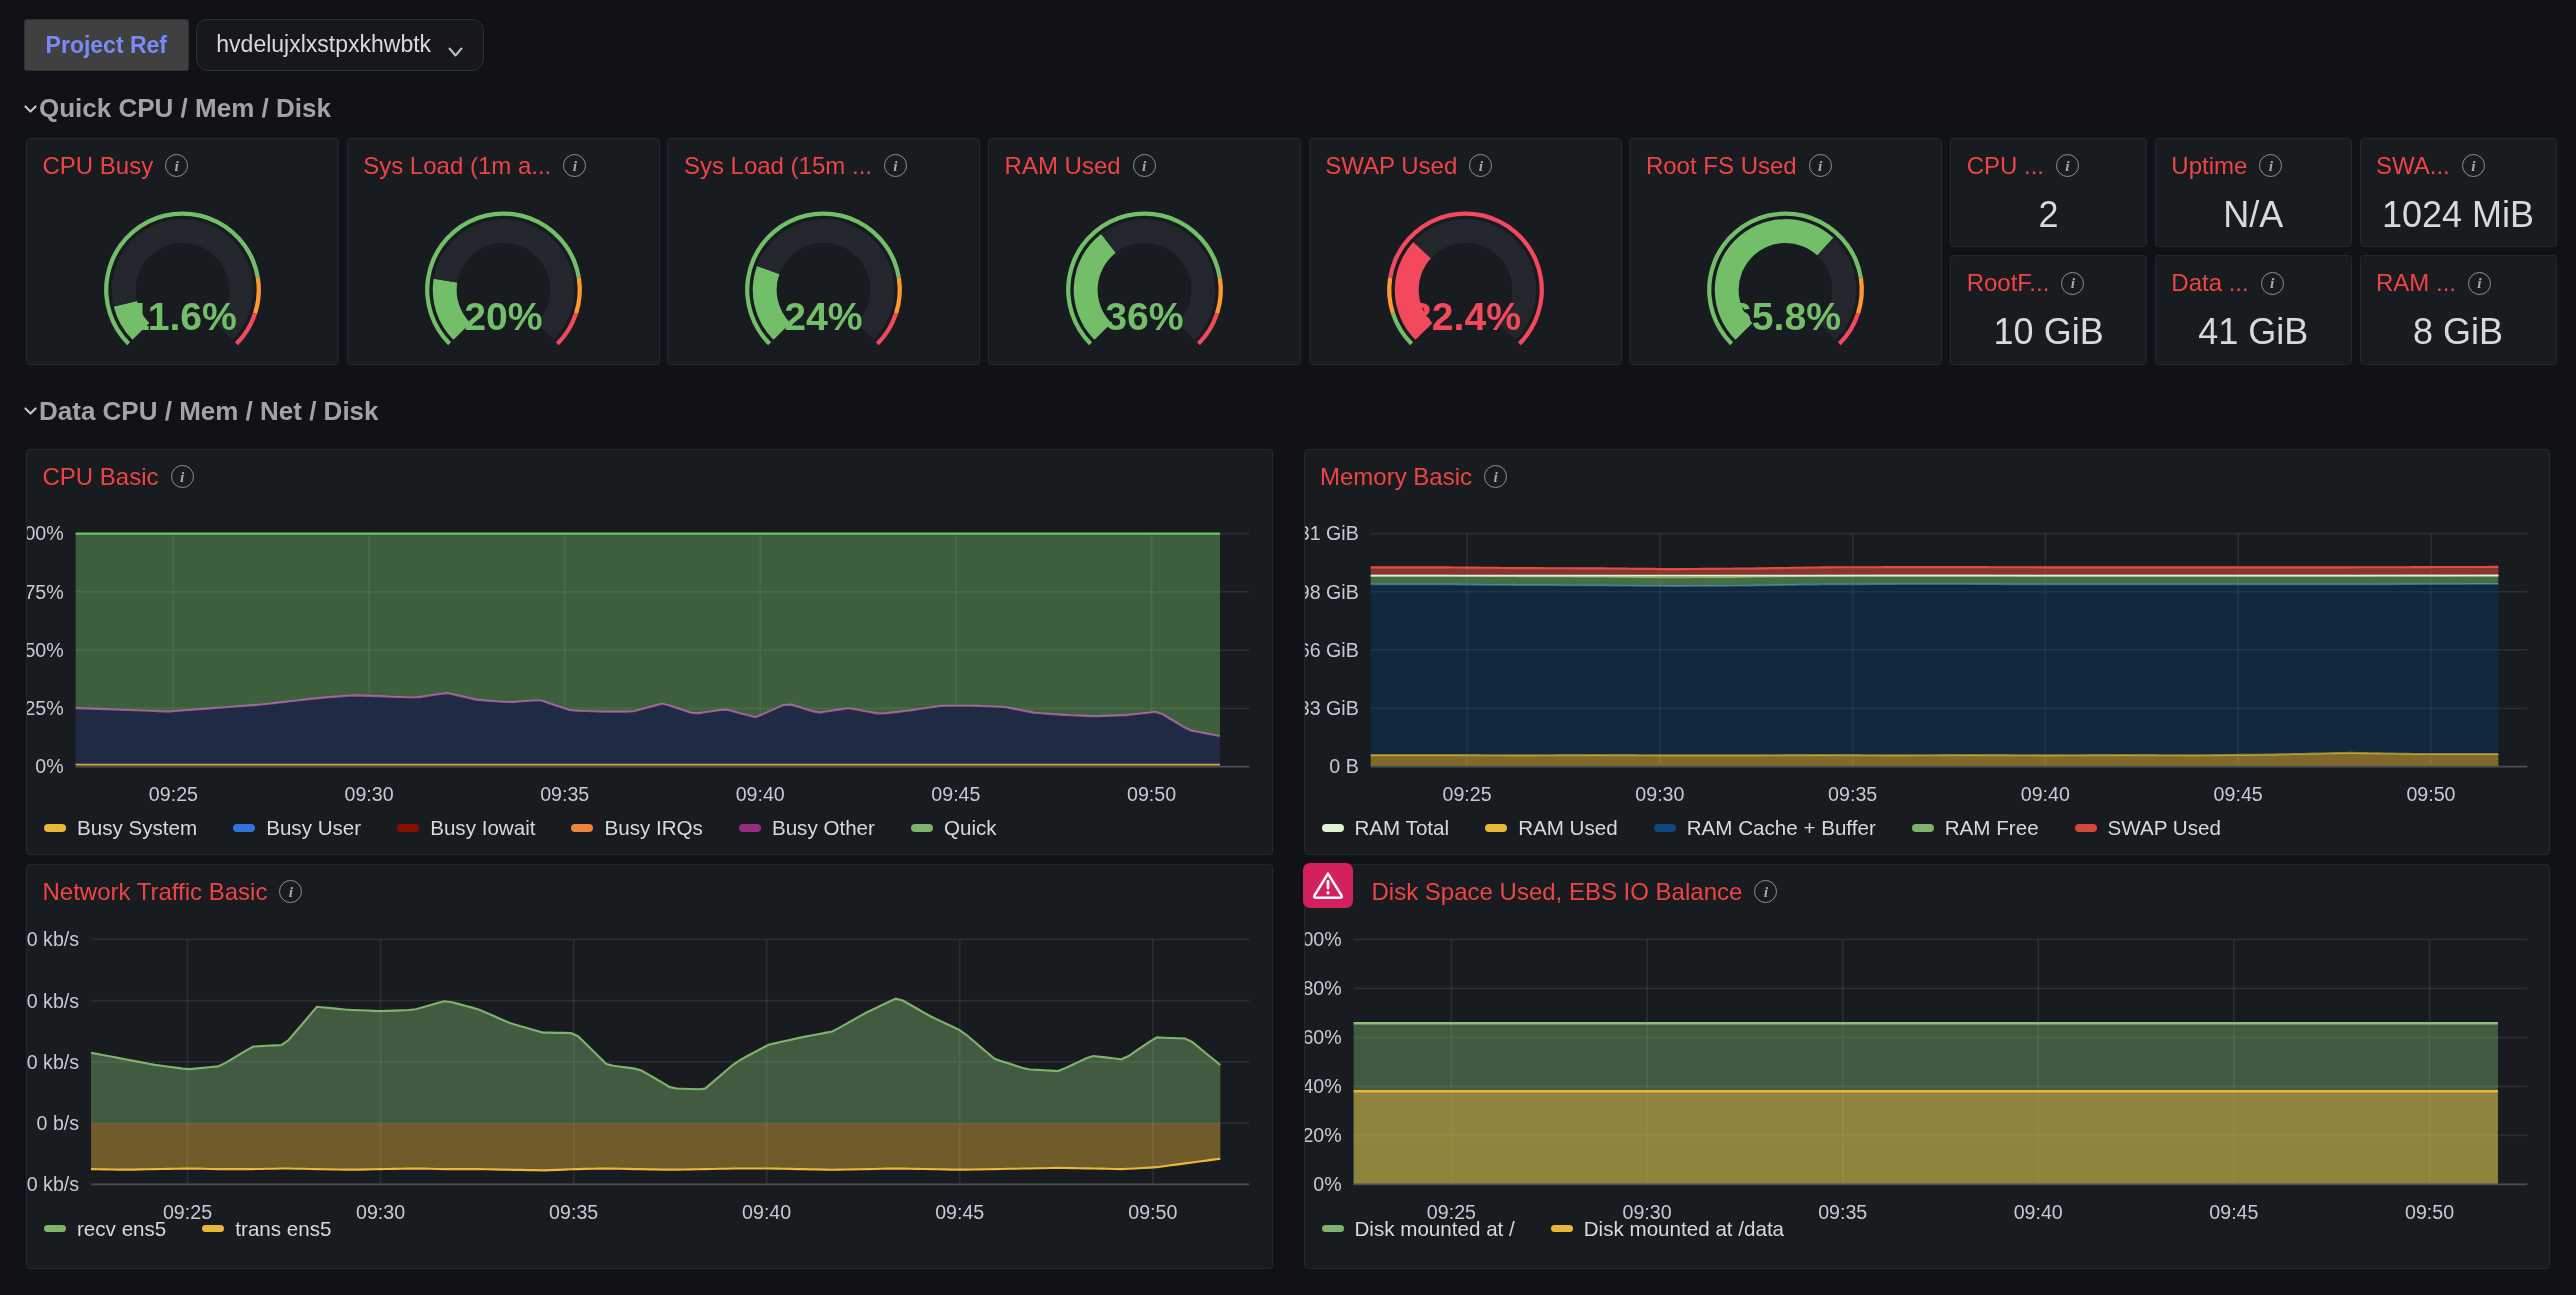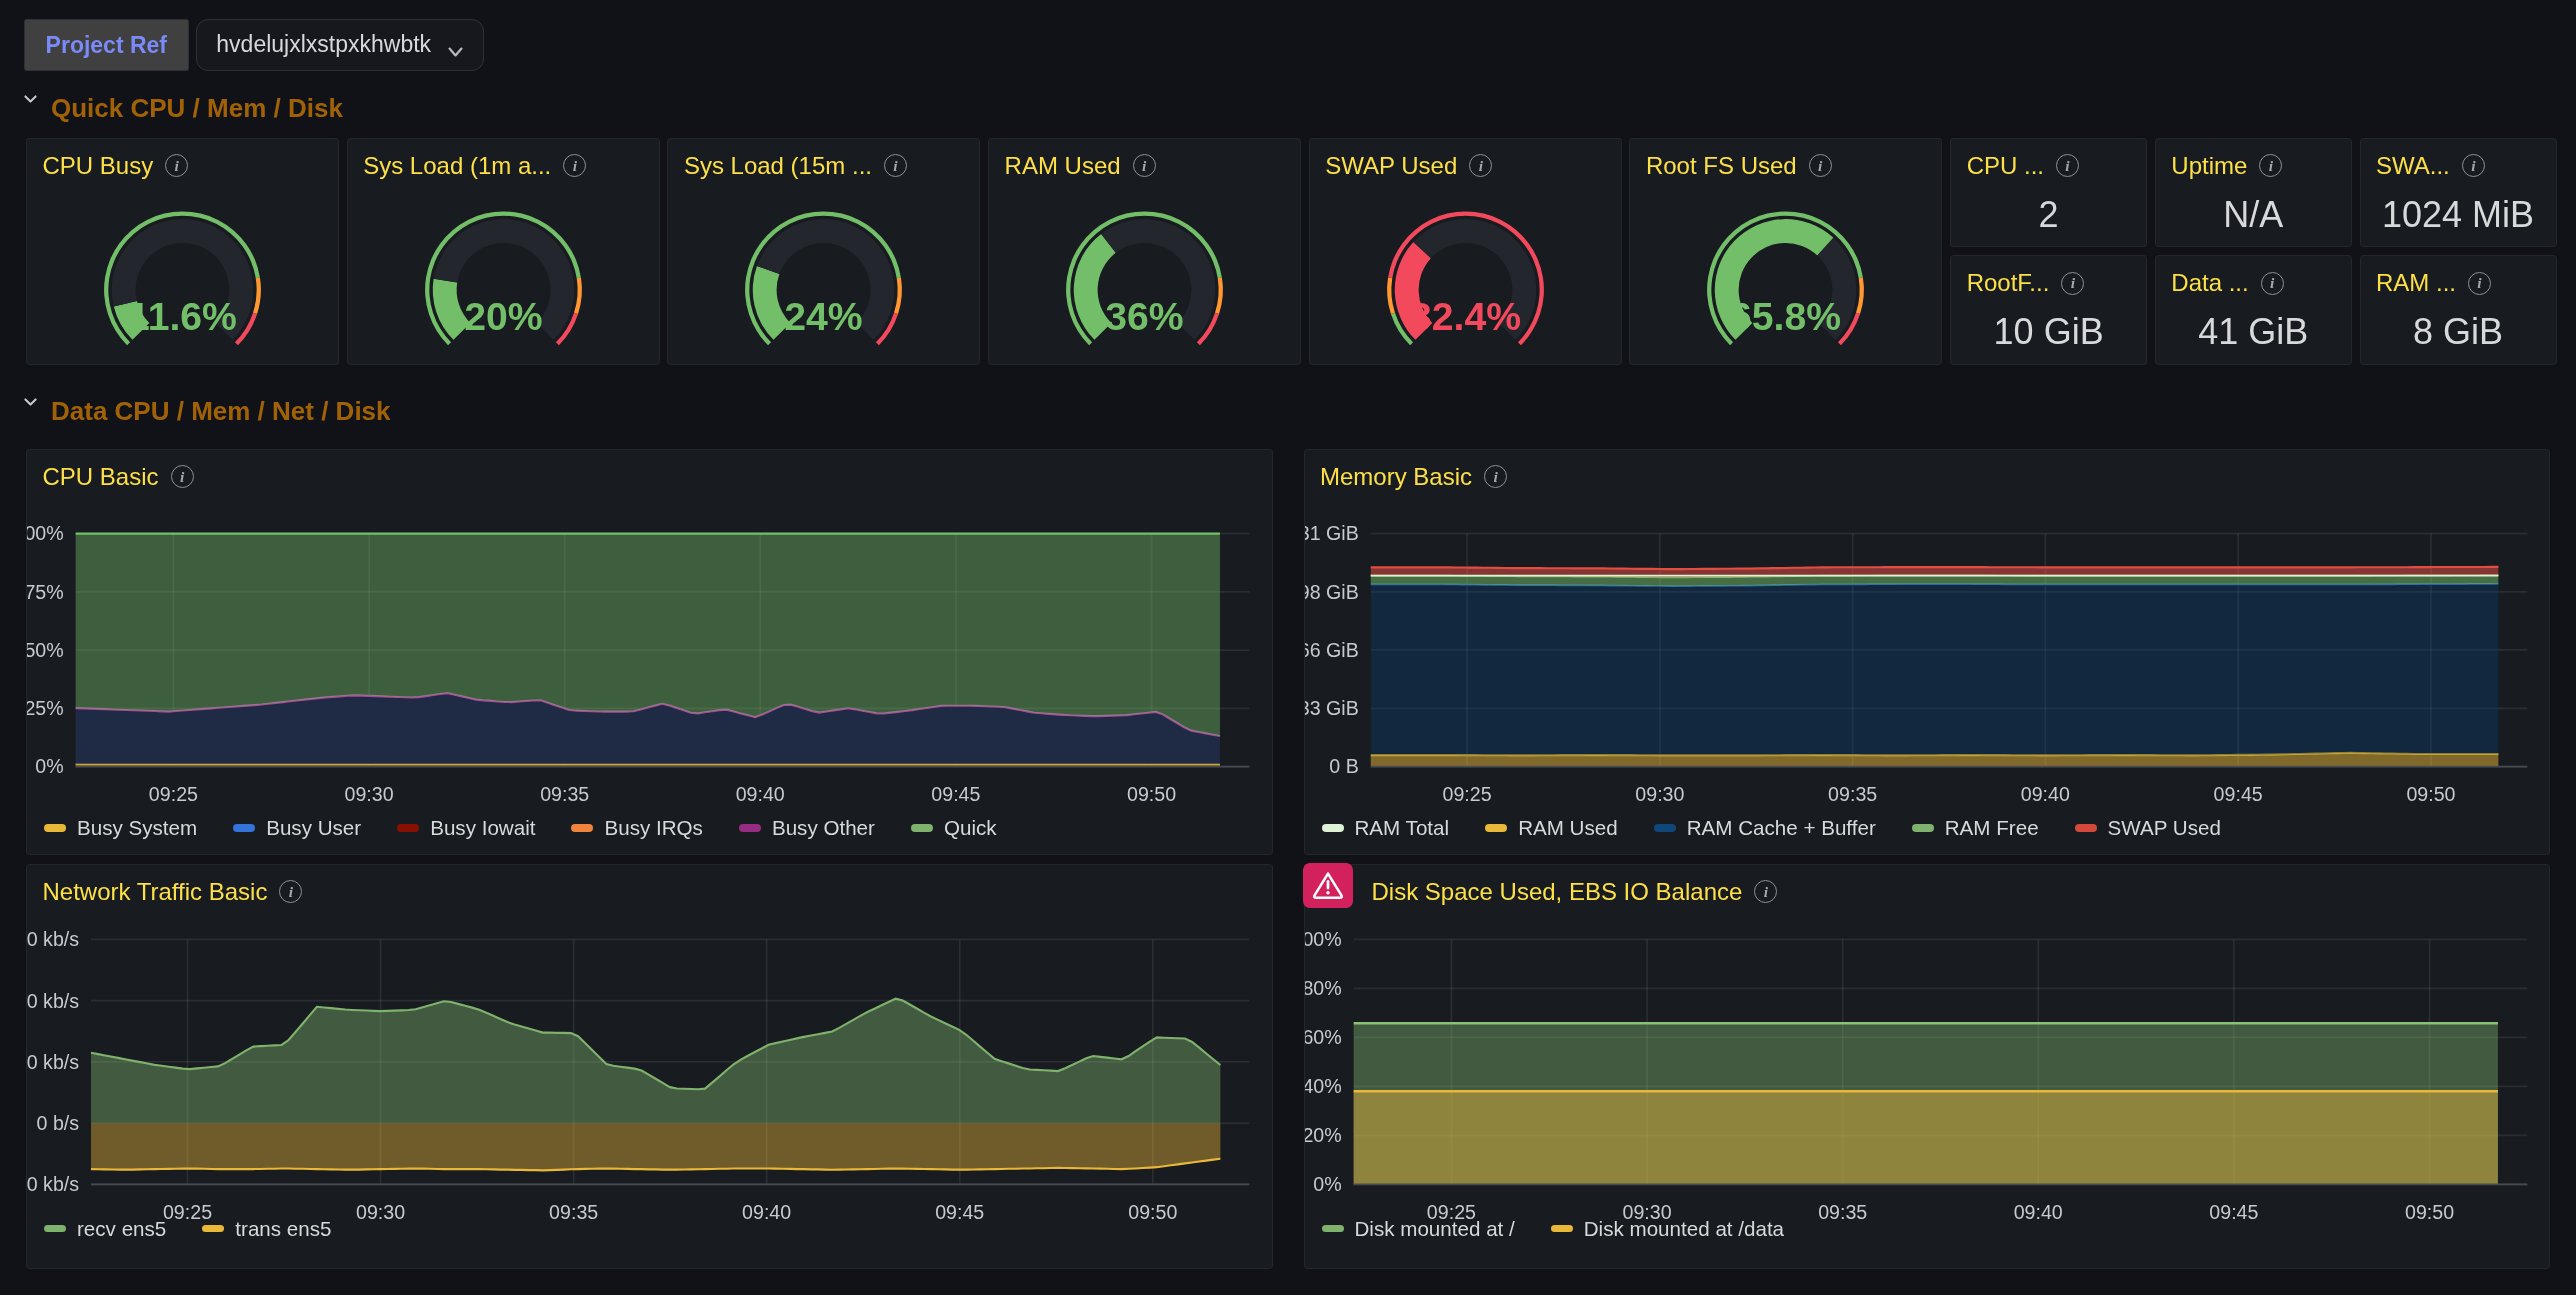--- a/index.html
+++ b/index.html
@@ -3,29 +3,29 @@
 <meta charset="utf-8">
 <style>
   html,body{margin:0;padding:0}
   body{
     width:2576px;height:1296px;background:#111217;overflow:hidden;
     font-family:"Liberation Sans", sans-serif;color:#D8D9DA;
   }
   .topbar{display:flex;gap:7.7px;padding:19px 0 0 24px;height:52px}
   .var-label{display:flex;align-items:center;padding:0 20.6px;background:#404040;border:1.7px solid #2E3238;border-radius:2.6px;color:#7B8AF9;font-size:23px;font-weight:700;cursor:pointer}
   .var-select{display:flex;align-items:flex-end;gap:15.5px;padding:12px 19px;background:#16181D;border:1.7px solid #2E3238;border-radius:12px;color:#D8D9DA;font-size:23px;font-weight:500;cursor:pointer}
-  .section-header{display:flex;gap:12px;padding:22px 0 13.7px 22px;font-size:26px;font-weight:700;color:#a16207;cursor:pointer}
+  .section-header{display:flex;align-items:center;padding:22px 0 13.7px 22px;font-size:26px;font-weight:700;color:#a3a3a3;cursor:pointer}
   .section-header.second{padding-top:31px}
   .chev{display:inline-block}
   .quick-row{display:flex;gap:7.7px;margin:0 26px;height:227px}
   .panel{position:relative;background:#181B1F;border:1.7px solid #24272D;border-radius:3.4px;box-sizing:border-box}
   .gauge-panel{width:313px;flex:none}
   .stats-grid{display:grid;grid-template-columns:repeat(3,197px);grid-template-rows:1fr 1fr;gap:7.7px;flex:none}
   .panel-title-row{display:flex;align-items:center;gap:12px;padding:13px 15.5px;position:relative;z-index:2}
-  .panel-title{font-size:24px;font-weight:500;color:#fde047;white-space:nowrap;cursor:pointer}
+  .panel-title{font-size:24px;font-weight:500;color:#ef4444;white-space:nowrap;cursor:pointer}
   .info-icon{flex:none;width:23px;height:23px;border:1.7px solid #8E9297;border-radius:50%;color:#A5A9B0;
     font-family:"Liberation Serif", serif;font-size:15.5px;font-weight:700;font-style:italic;
     display:flex;align-items:center;justify-content:center;cursor:pointer;box-sizing:border-box}
   .stat-value{position:absolute;left:0;right:0;top:55px;text-align:center;font-size:36px;font-weight:500;color:#D8D9DA}
   .gauge-svg{position:absolute;inset:0;width:100%;height:100%;display:block}
   .charts-row{display:flex;gap:31px;margin:8.6px 26px 0}
   .chart-panel{flex:1;height:406px}
   .row3 .chart-panel{height:405px}
   .chart-svg{position:absolute;left:0;top:74px;width:100%;height:294px;display:block}
   .row3 .chart-svg{top:65px;height:304px}

